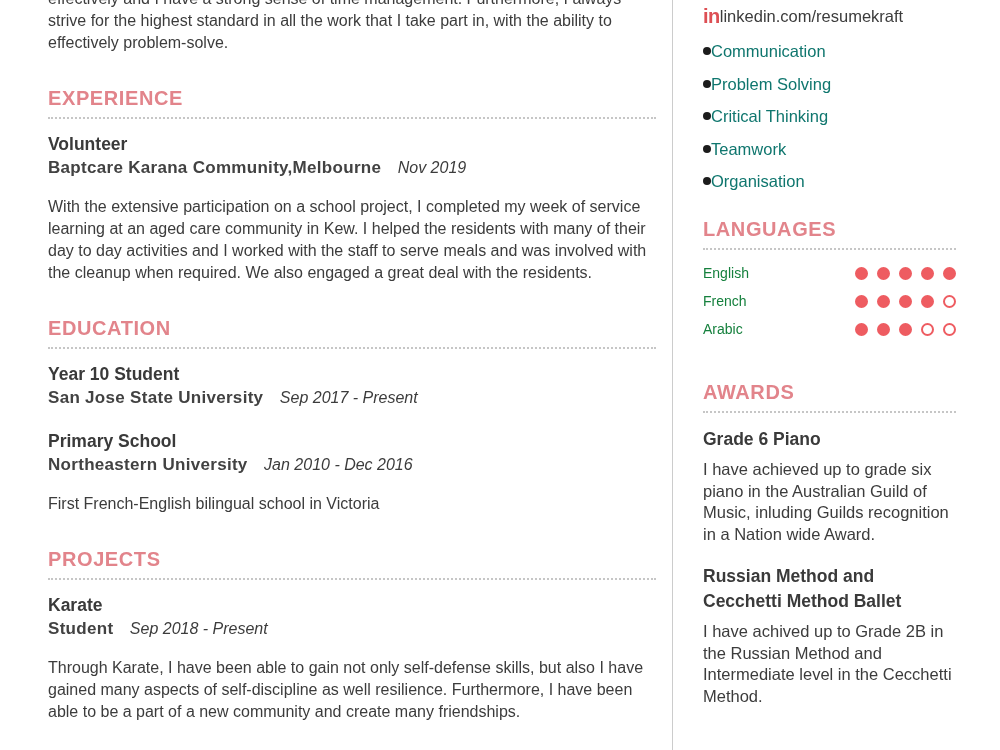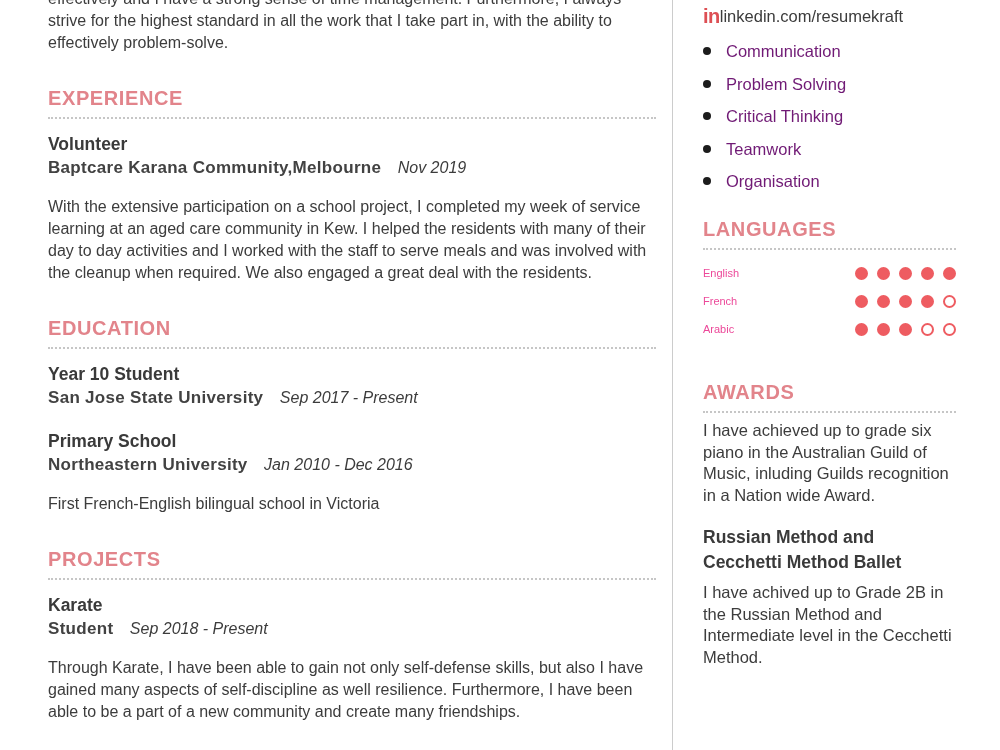--- a/index.html
+++ b/index.html
@@ -38,30 +38,30 @@
   .body-text { margin: 1px 0 0 0; font-size: 16px; line-height: 22px; color: #3c3c3c; }
   .entry-gap { margin-top: 19px; }
 
   
   .sidebar { flex: 1; box-sizing: border-box; padding: 0 44px 0 30px; }
   .linkedin-row { display: flex; align-items: center; padding-top: 5px; }
   .li-icon { color: #dd4f54; font-weight: 800; font-size: 20px; line-height: 22px; letter-spacing: -0.5px; }
   .li-text { font-size: 16.5px; color: #3c3c3c; }
   .skills-list { list-style: none; margin: 13px 0 0 0; padding: 0; }
   .skills-list li {
-    display: flex; align-items: flex-start; gap: 15px;
-    margin-bottom: 10.5px; font-size: 16.5px; line-height: 22px; color: #701a75;
+    display: flex; align-items: flex-start; 
+    margin-bottom: 10.5px; font-size: 16.5px; line-height: 22px; color: #0f766e;
   }
   .bullet {
     width: 8px; height: 8px; min-width: 8px; border-radius: 50%;
     background: #1c1c1c; margin-top: 7px;
   }
   .lang-block { margin-top: 9px; }
   .lang-row { display: flex; justify-content: space-between; align-items: center; height: 28px; }
-  .lang-name { font-size: 11px; color: #ec4899; }
+  .lang-name { font-size: 14px; color: #15803d; }
   .dots { display: flex; gap: 9px; }
   .dot {
     width: 13px; height: 13px; border-radius: 50%;
     box-sizing: border-box; border: 2px solid #ee5c61; background: transparent;
   }
   .dot.filled { background: #ee5c61; border-color: #ee5c61; }
   .award-title { margin: 14px 0 0 0; font-size: 17.5px; font-weight: bold; color: #3a3a3a; line-height: 25px; }
   .award-text { margin: 7px 0 0 0; font-size: 16.5px; line-height: 21.5px; color: #3c3c3c; }
 </style>
 </head>
@@ -171,20 +171,21 @@
             <span class="dot filled"></span>
             <span class="dot filled"></span>
             <span class="dot"></span>
             <span class="dot"></span>
           </span>
       </div>
     </div>
 
     <h2 class="section-heading" style="margin-top:38px">AWARDS</h2>
     <div>
+      <p class="award-title">Grade 6 Piano</p>
       <p class="award-text">I have achieved up to grade six piano in the Australian Guild of Music, inluding Guilds recognition in a Nation wide Award.</p>
     </div>
     <div>
       <p class="award-title" style="margin-top:19px">Russian Method and Cecchetti Method Ballet</p>
       <p class="award-text">I have achived up to Grade 2B in the Russian Method and Intermediate level in the Cecchetti Method.</p>
     </div>
 
   </div>
 </div>
 

